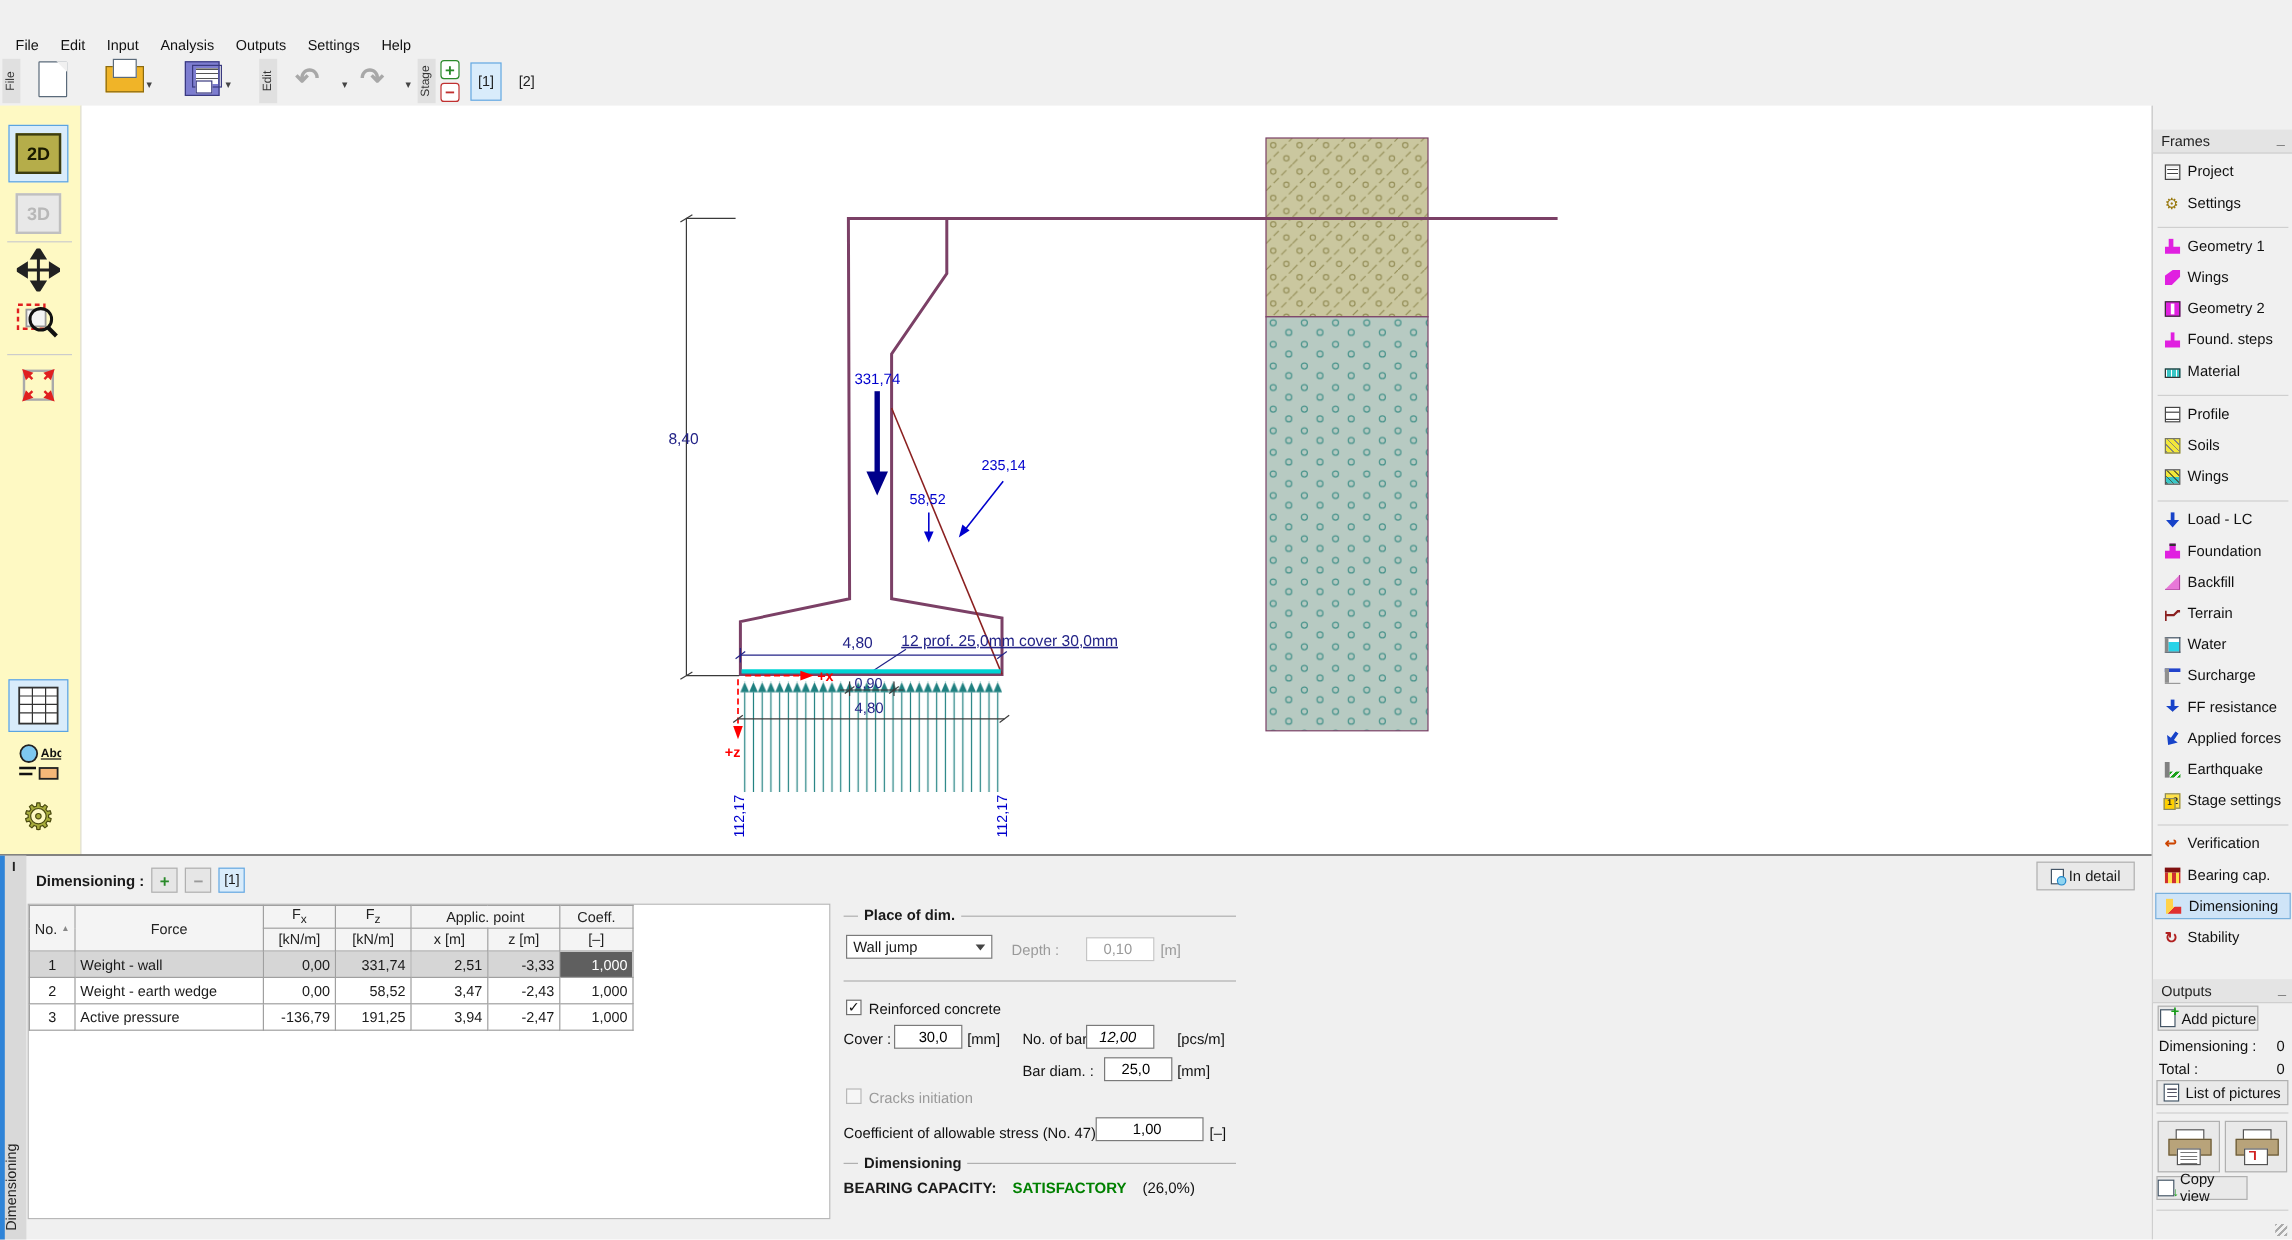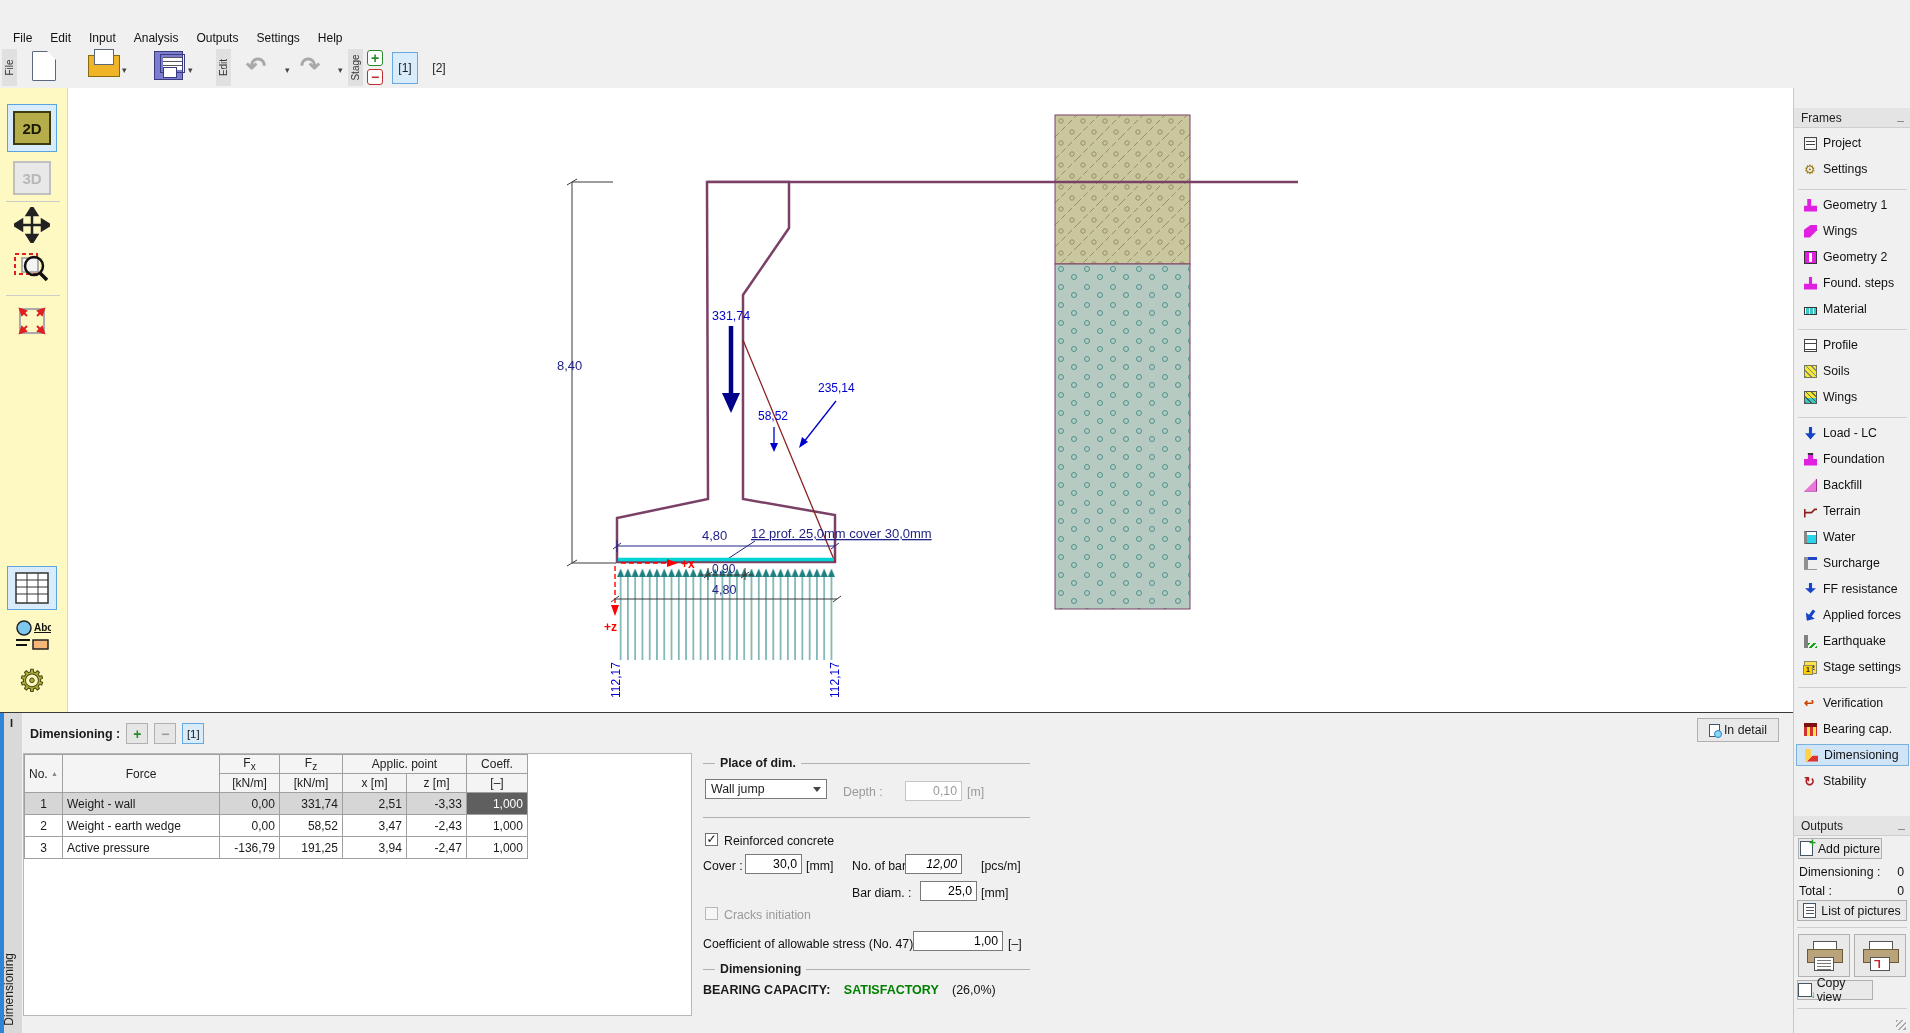--- a/index.html
+++ b/index.html
@@ -130,21 +130,21 @@
   .t-right { text-align:right; } .t-center { text-align:center; } .t-left { text-align:left; }
   tr.row-sel td { background:#d6d6d6; }
   td.cell-sel { background:#5f5f5f !important; color:#fff; }
   .sort-ind { font-size:7px; color:#888; vertical-align:2px; }
 
   .formarea { position:absolute; left:703px; top:0; width:330px; height:321px; }
   .group-line { position:absolute; left:0; width:327px; border-top:1px solid #b0b0b0; }
   .group-legend { position:absolute; top:-8px; left:12px; background:#f0f0f0; padding:0 5px; font-weight:bold; font-size:12.3px; }
   .fld-label { position:absolute; font-size:12.3px; color:#111; white-space:nowrap; }
   .fld-label.dis { color:#9a9a9a; }
-  .tb-input { position:absolute; border:1px solid #7a7a7a; background:#fff; font-size:12.3px; text-align:right; padding-right:4px; font-family:"Liberation Sans",sans-serif; }
+  .tb-input { position:absolute; border:1px solid #7a7a7a; background:#fff; font-size:12.3px; text-align:center; padding-right:4px; font-family:"Liberation Sans",sans-serif; }
   .tb-input.dis { border-color:#c5c5c5; color:#9a9a9a; }
   .combo { position:absolute; border:1px solid #7a7a7a; background:#fff; display:flex; align-items:center; font-size:12.3px; padding-left:5px; }
   .combo .arr { position:absolute; right:5px; top:7px; width:0; height:0; border:4px solid transparent; border-top:5px solid #444; }
   .chk { position:absolute; width:13px; height:13px; background:#fff; border:1px solid #707070; font-size:12px; line-height:11px; text-align:center; color:#111; }
   .chk.dis { border-color:#b8b8b8; background:#f6f6f6; }
   .result-line { position:absolute; font-size:12.5px; font-weight:bold; white-space:nowrap; }
   .sat { color:#008000; }
   .pct { font-weight:normal; color:#111; }
 </style>
 </head>

